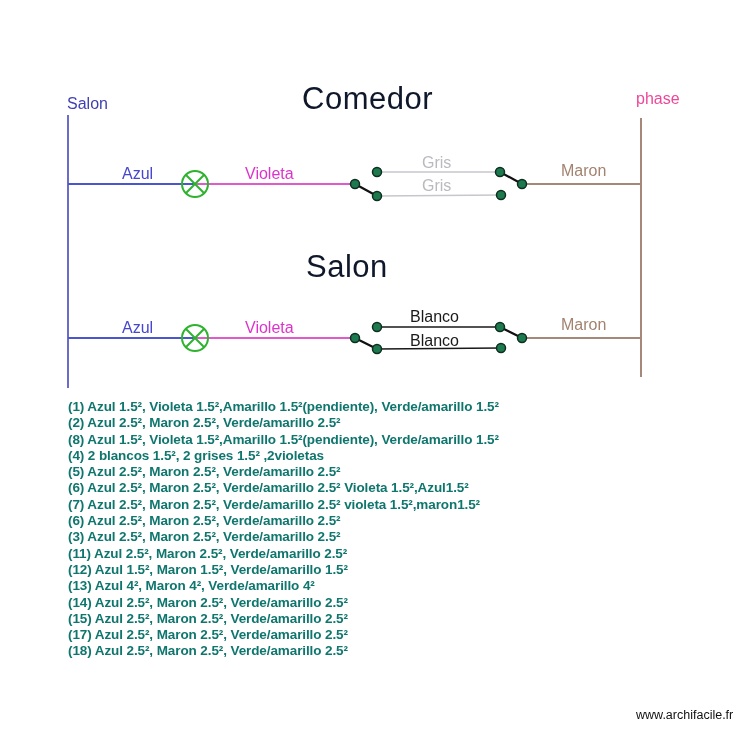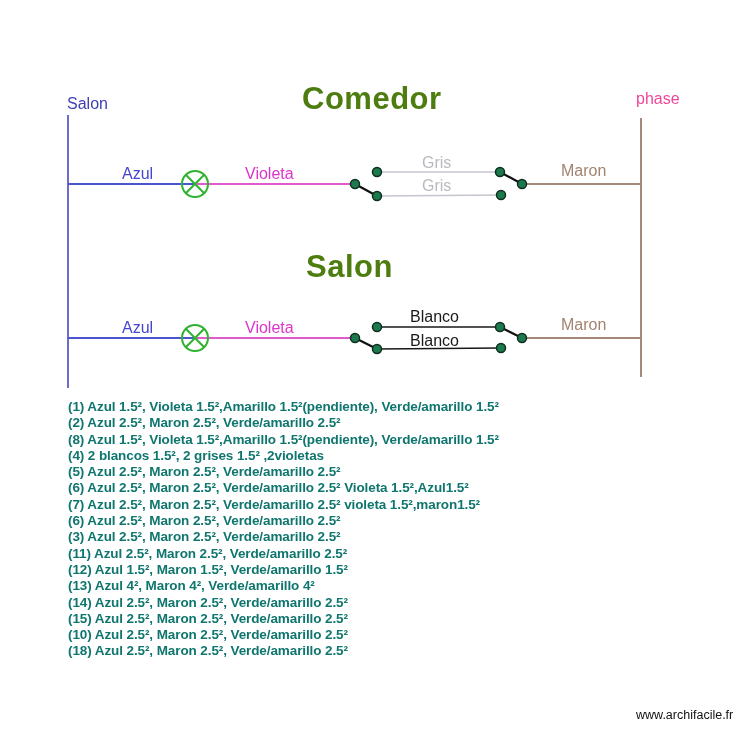--- a/index.html
+++ b/index.html
@@ -2,21 +2,21 @@
 <html><head>
 <meta charset="utf-8">
 <style>
   html,body{margin:0;padding:0;background:#fff;}
   #canvas{
     position:relative;width:750px;height:750px;background:#ffffff;overflow:hidden;
     font-family:"Liberation Sans", sans-serif;
   }
   #wiring{position:absolute;left:0;top:0;}
   .lbl{position:absolute;line-height:1.05;white-space:nowrap;}
-  .room-title{font-size:31px;color:#4d7c0f;letter-spacing:0.5px;font-weight:bold;}
+  .room-title{font-size:31px;color:#0f172a;letter-spacing:0.5px;}
   .wire-lbl{font-size:16px;}
   .lbl-neutre{left:67px;top:96px;color:#3f3fb2;}
   .lbl-phase{left:636px;top:91px;color:#ec4899;}
   .title-comedor{left:302px;top:83px;}
   .title-salon{left:306px;top:251px;}
   .lbl-azul1{left:122px;top:166px;color:#4646ce;}
   .lbl-violeta1{left:245px;top:166px;color:#dd33cc;}
   .lbl-gris-top{left:422px;top:155px;color:#b9b9bf;}
   .lbl-gris-bottom{left:422px;top:178px;color:#b9b9bf;}
   .lbl-maron1{left:561px;top:163px;color:#a3836f;}
@@ -116,18 +116,18 @@
       <div>(5) Azul 2.5², Maron 2.5², Verde/amarillo 2.5²</div>
       <div>(6) Azul 2.5², Maron 2.5², Verde/amarillo 2.5² Violeta 1.5²,Azul1.5²</div>
       <div>(7) Azul 2.5², Maron 2.5², Verde/amarillo 2.5² violeta 1.5²,maron1.5²</div>
       <div>(6) Azul 2.5², Maron 2.5², Verde/amarillo 2.5²</div>
       <div>(3) Azul 2.5², Maron 2.5², Verde/amarillo 2.5²</div>
       <div>(11) Azul 2.5², Maron 2.5², Verde/amarillo 2.5²</div>
       <div>(12) Azul 1.5², Maron 1.5², Verde/amarillo 1.5²</div>
       <div>(13) Azul 4², Maron 4², Verde/amarillo 4²</div>
       <div>(14) Azul 2.5², Maron 2.5², Verde/amarillo 2.5²</div>
       <div>(15) Azul 2.5², Maron 2.5², Verde/amarillo 2.5²</div>
-      <div>(10) Azul 2.5², Maron 2.5², Verde/amarillo 2.5²</div>
+      <div>(17) Azul 2.5², Maron 2.5², Verde/amarillo 2.5²</div>
       <div>(18) Azul 2.5², Maron 2.5², Verde/amarillo 2.5²</div>
     </div>
 
   <div class="lbl watermark">www.archifacile.fr</div>
 </div>
 
 </body></html>

